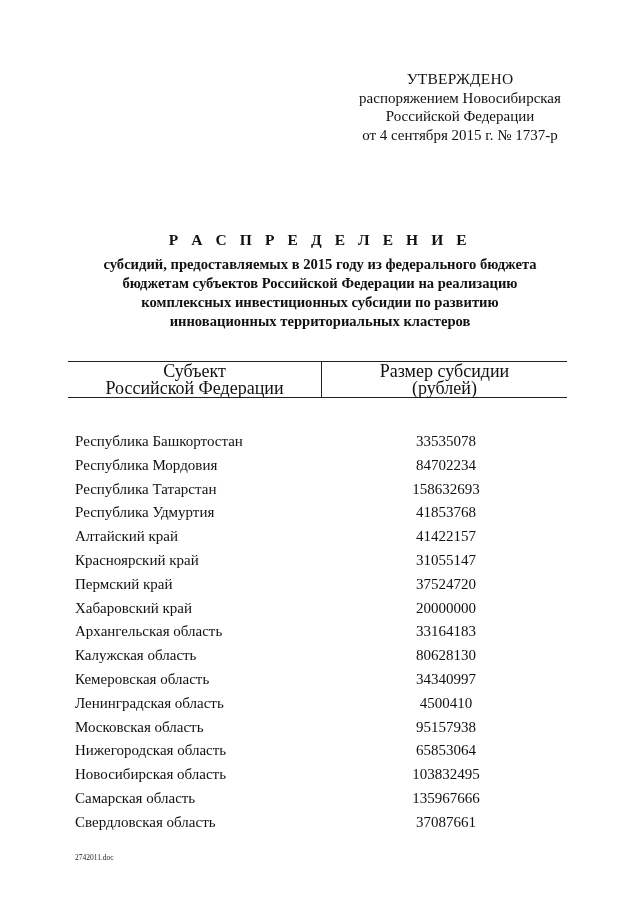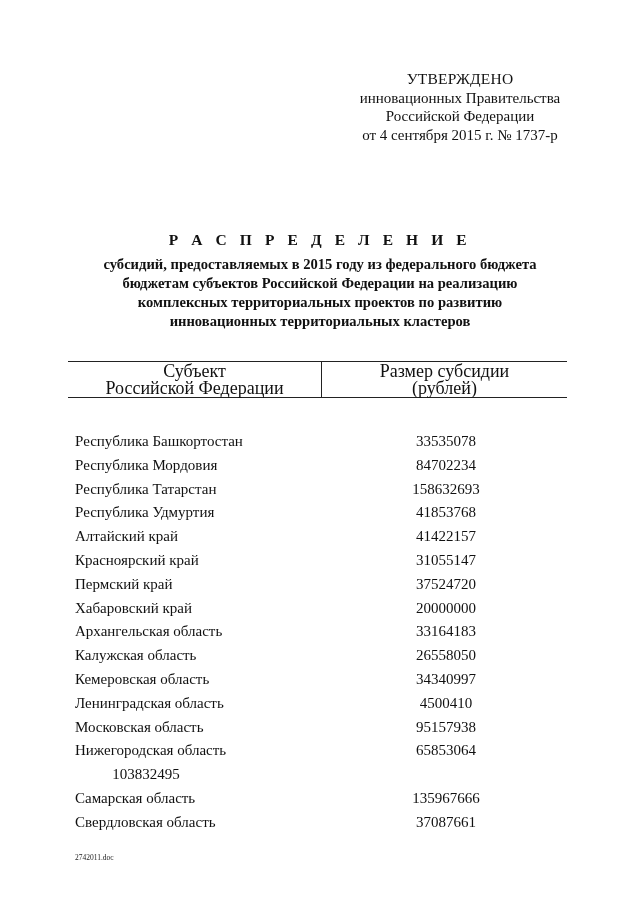--- a/index.html
+++ b/index.html
@@ -21,31 +21,31 @@
   .row { display: flex; height: 23.8px; font-size: 15px; line-height: 20px; }
   .row .name { width: 300px; }
   .row .val { width: 142px; text-align: center; padding-left: 0; }
   .footer { position: absolute; left: 75px; top: 853px; font-size: 7.5px; color: #222; }
 </style>
 </head>
 <body>
 
 <div class="approval">
   <div class="head">УТВЕРЖДЕНО</div>
-  <div>инновационных Правительства</div>
+  <div>распоряжением Новосибирская</div>
   <div>Российской Федерации</div>
   <div>от 4 сентября 2015 г.  № 1737-р</div>
 </div>
 
 <div class="title">Р А С П Р Е Д Е Л Е Н И Е</div>
 
 <div class="subtitle">
   <div>субсидий, предоставляемых в 2015 году из федерального бюджета</div>
   <div>бюджетам субъектов Российской Федерации на реализацию</div>
-  <div>комплексных территориальных проектов по развитию</div>
+  <div>комплексных инвестиционных субсидии по развитию</div>
   <div>инновационных территориальных кластеров</div>
 </div>
 
 <div class="table-head">
   <div class="th c1">
     <div>Субъект</div>
     <div>Российской Федерации</div>
   </div>
   <div class="th c2">
     <div>Размер субсидии</div>
@@ -85,39 +85,40 @@
   <div class="row">
       <span class="name">Хабаровский край</span>
       <span class="val">20000000</span>
     </div>
   <div class="row">
       <span class="name">Архангельская область</span>
       <span class="val">33164183</span>
     </div>
   <div class="row">
       <span class="name">Калужская область</span>
-      <span class="val">26558050</span>
+      <span class="val">80628130</span>
     </div>
   <div class="row">
       <span class="name">Кемеровская область</span>
       <span class="val">34340997</span>
     </div>
   <div class="row">
       <span class="name">Ленинградская область</span>
       <span class="val">4500410</span>
     </div>
   <div class="row">
       <span class="name">Московская область</span>
       <span class="val">95157938</span>
     </div>
   <div class="row">
       <span class="name">Нижегородская область</span>
       <span class="val">65853064</span>
     </div>
   <div class="row">
+      <span class="name">Новосибирская область</span>
       <span class="val">103832495</span>
     </div>
   <div class="row">
       <span class="name">Самарская область</span>
       <span class="val">135967666</span>
     </div>
   <div class="row">
       <span class="name">Свердловская область</span>
       <span class="val">37087661</span>
     </div>

